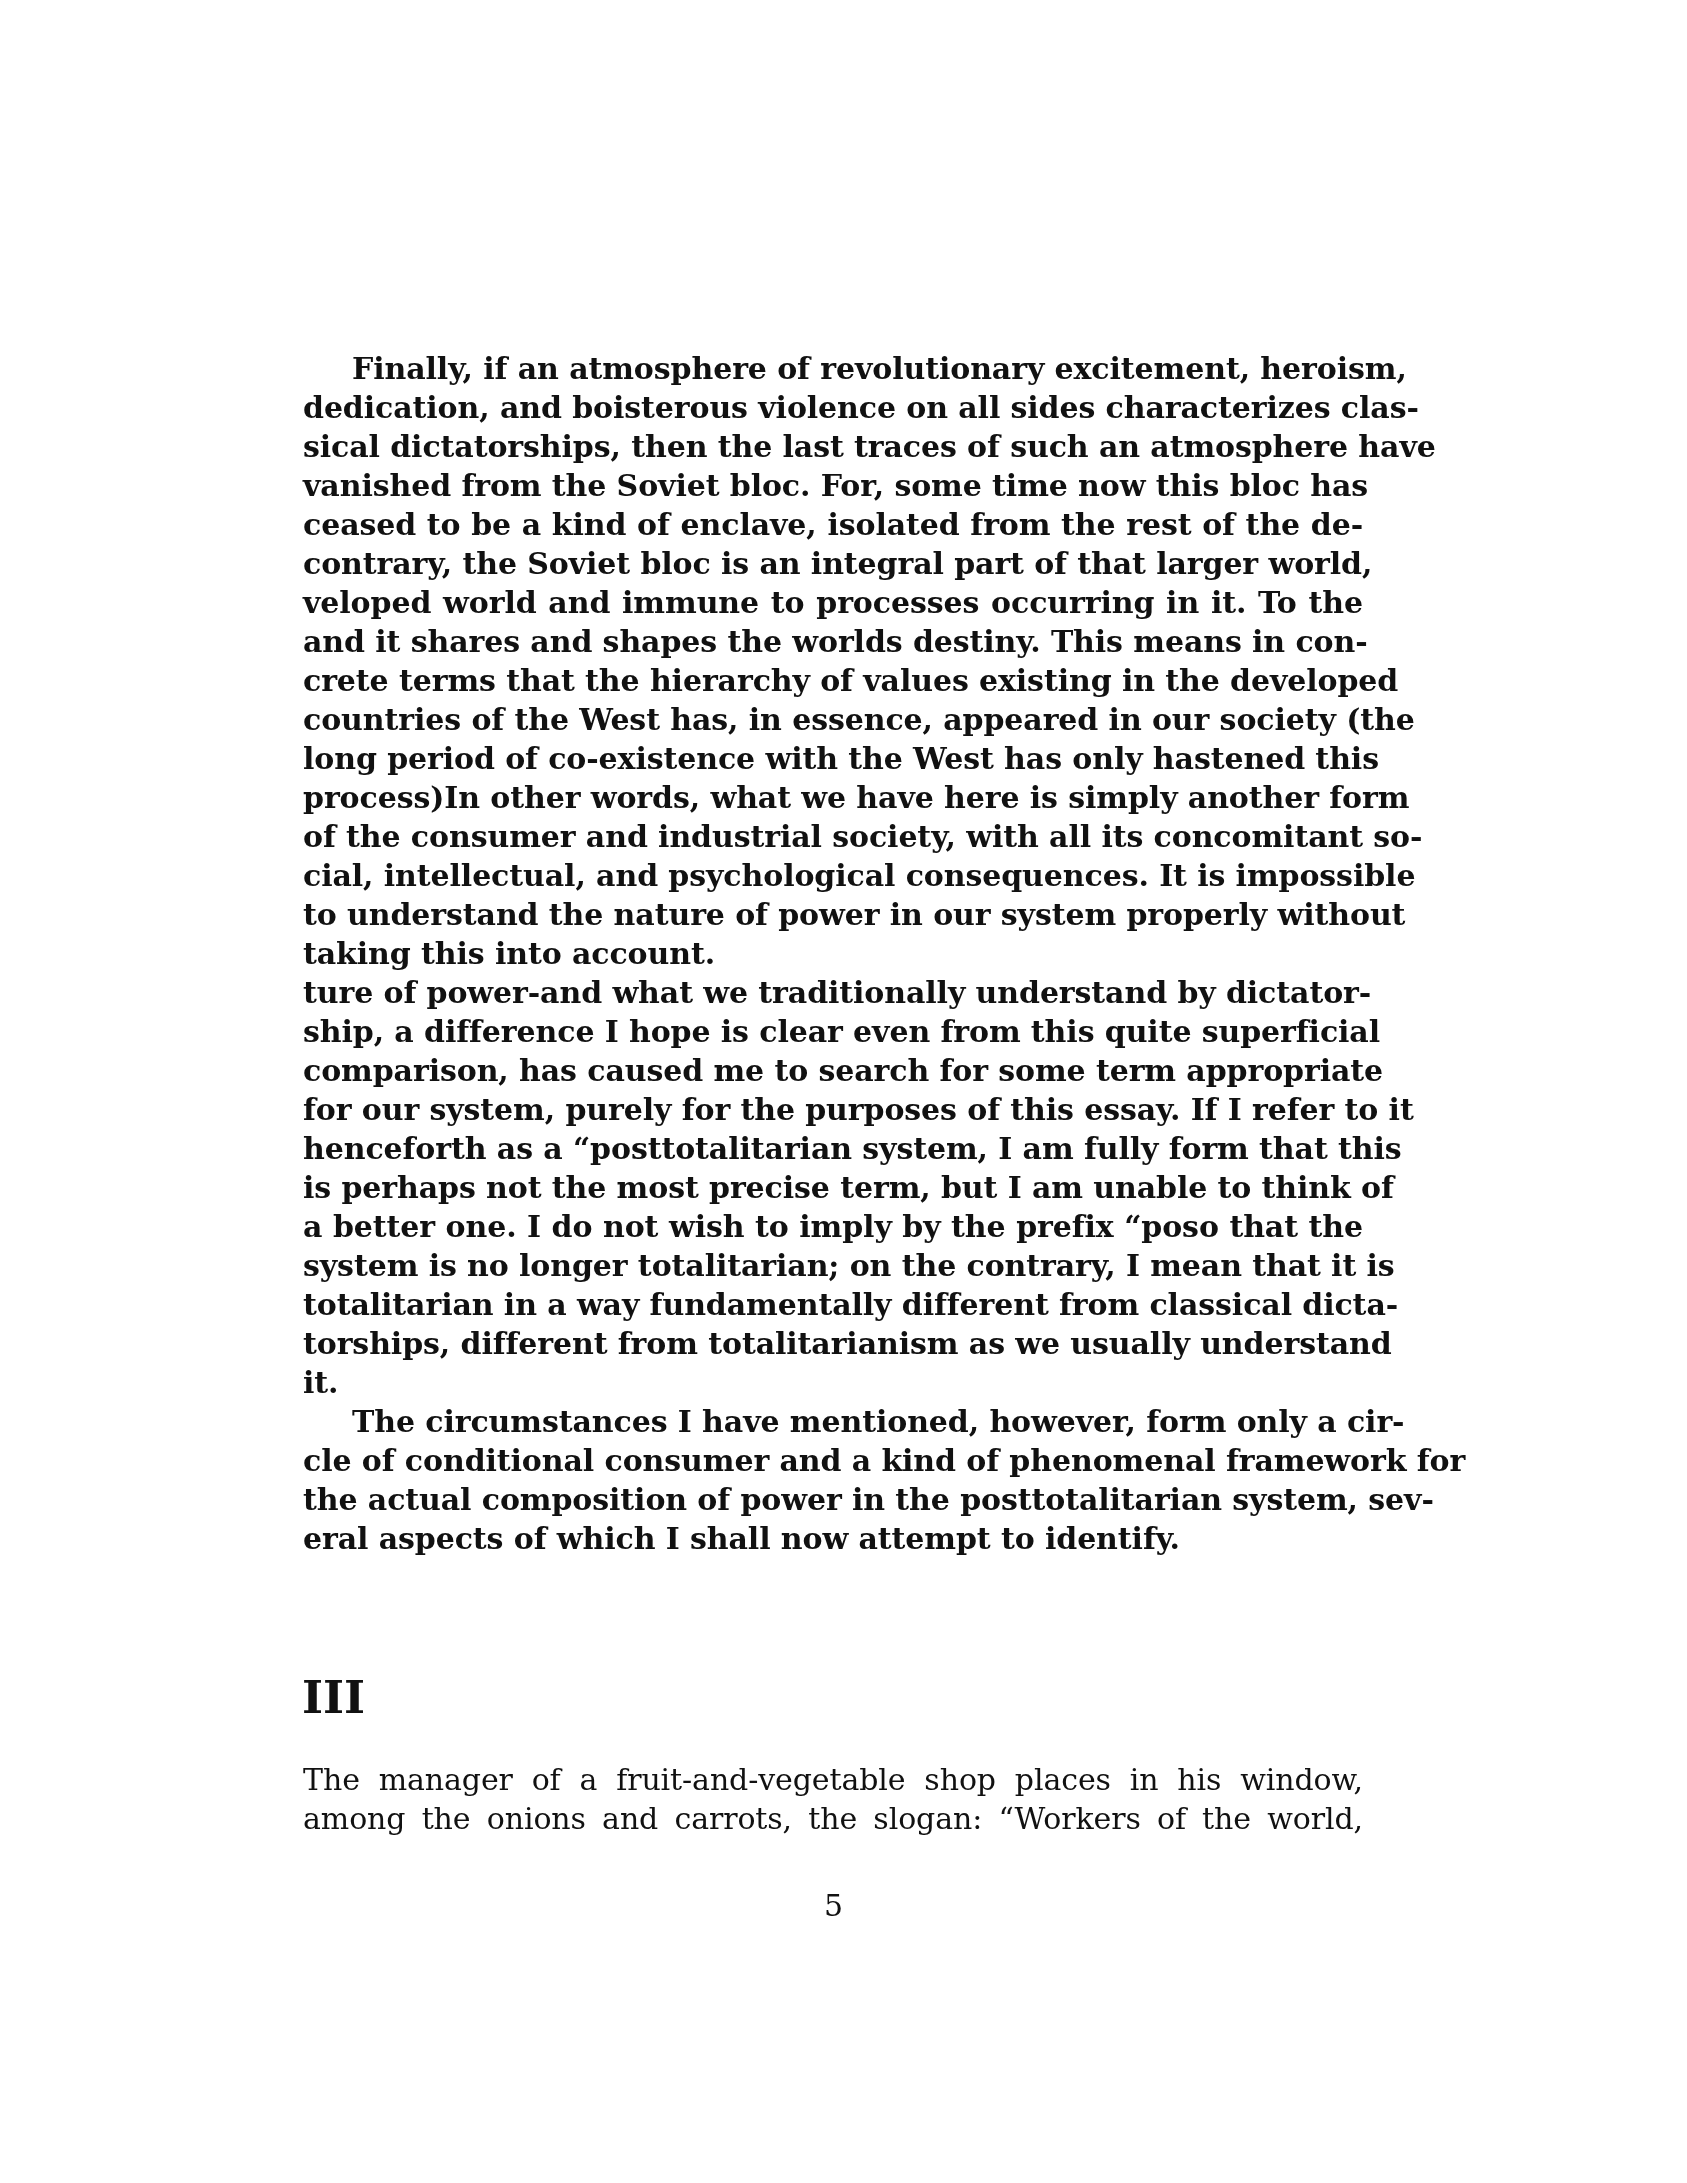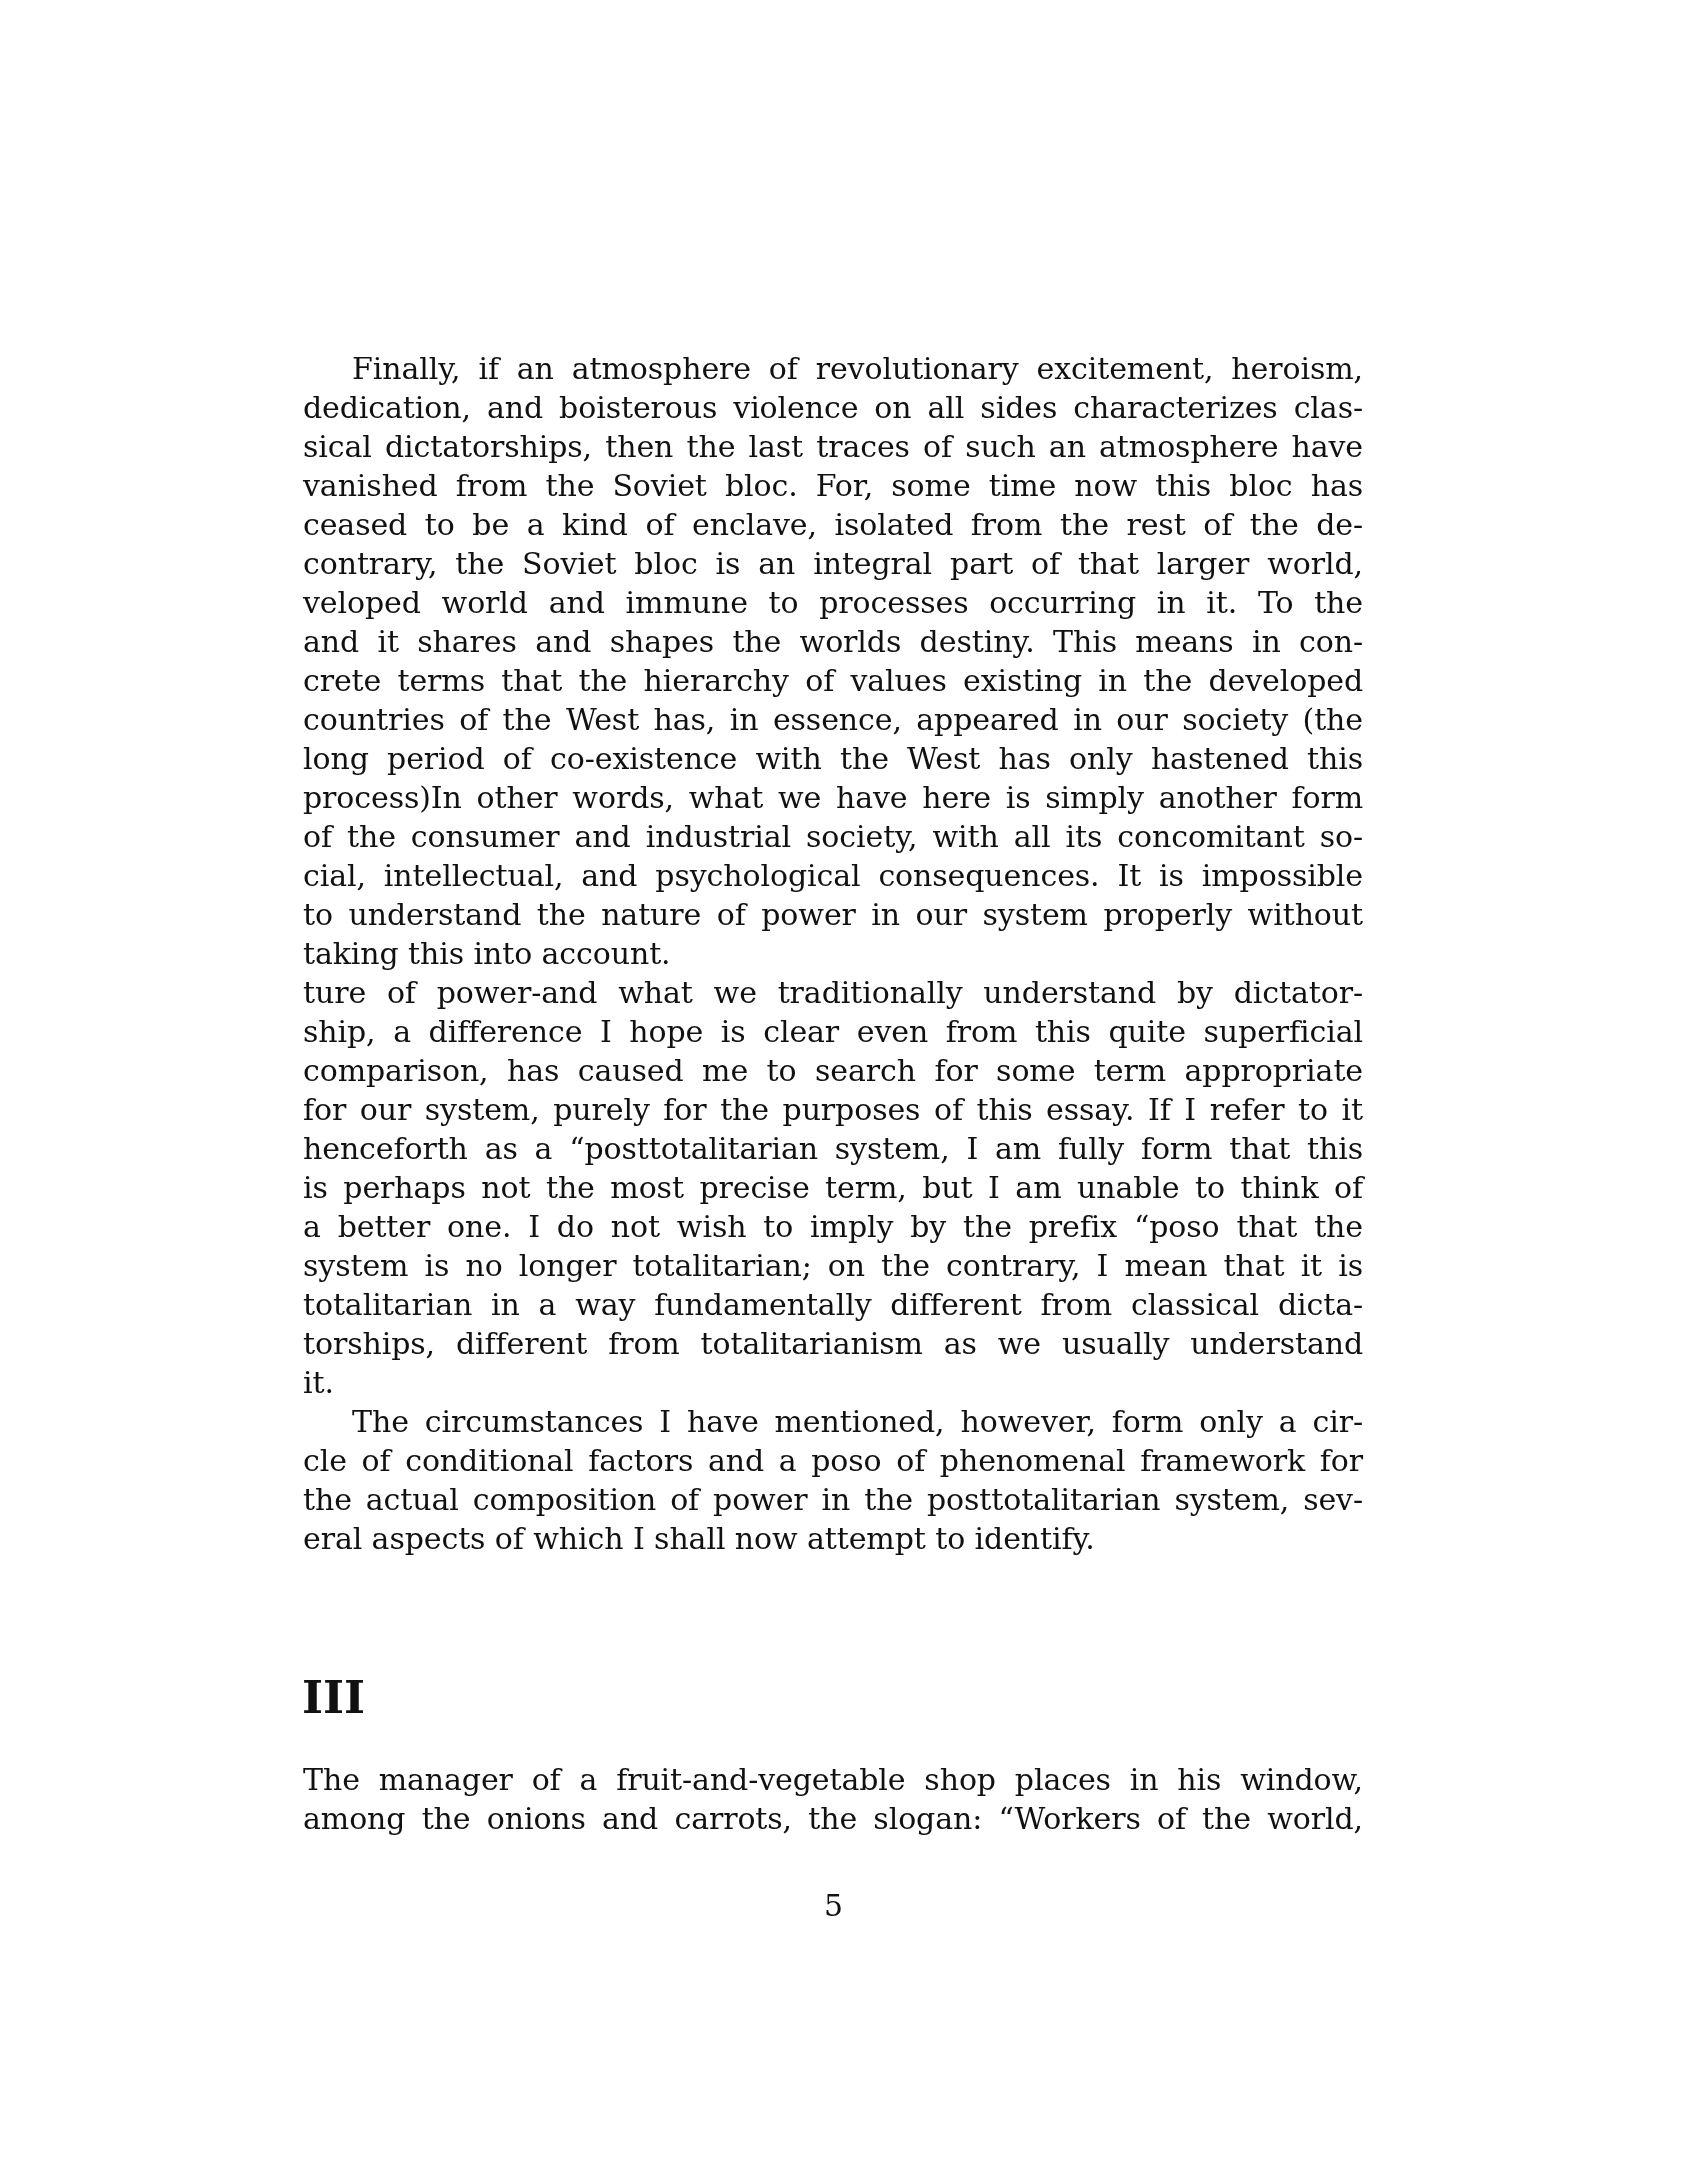--- a/index.html
+++ b/index.html
@@ -1,18 +1,18 @@
 <!DOCTYPE html>
 <html style="font-size:10.6px"><head>
 <meta charset="utf-8">
 <style>
   html, body { margin: 0; padding: 0; background: #ffffff; }
   body { width: 1687px; height: 2183px; position: relative; overflow: hidden; }
   .page { position: absolute; left: 0; top: 0; width: 1687px; height: 2183px; background: #ffffff; color: #111111; }
-  .textblock { position: absolute; left: 303px; width: 1060px; top: 349px; }
+  .textblock { position: absolute; left: 303px; width: 1060px; top: 349px; font-weight: bold; }
   .line {
     display: block;
     height: 39px;
     line-height: 39px;
     font-family: "DejaVu Serif", "Liberation Serif", serif;
     font-size: 30px;
     letter-spacing: -0.1px;
     white-space: nowrap;
     text-align: justify;
     text-align-last: justify;
@@ -64,21 +64,21 @@
       <span class="line">is perhaps not the most precise term, but I am unable to think of</span>
       <span class="line">a better one.  I do not wish to imply by the prefix “poso that the</span>
       <span class="line">system is no longer totalitarian; on the contrary, I mean that it is</span>
       <span class="line">totalitarian in a way fundamentally different from classical dicta-</span>
       <span class="line">torships, different from totalitarianism as we usually understand</span>
       <span class="line last">it.</span>
     </div>
 
     <div>
       <span class="line indent">The circumstances I have mentioned, however, form only a cir-</span>
-      <span class="line">cle of conditional factors and a poso of phenomenal framework for</span>
+      <span class="line">cle of conditional consumer and a kind of phenomenal framework for</span>
       <span class="line">the actual composition of power in the posttotalitarian system, sev-</span>
       <span class="line last">eral aspects of which I shall now attempt to identify.</span>
     </div>
   </div>
 
   <div class="heading">III</div>
 
   <div class="section3">
     <span class="line">The manager of a fruit-and-vegetable shop places in his window,</span>
     <span class="line">among the onions and carrots, the slogan: “Workers of the world,</span>

